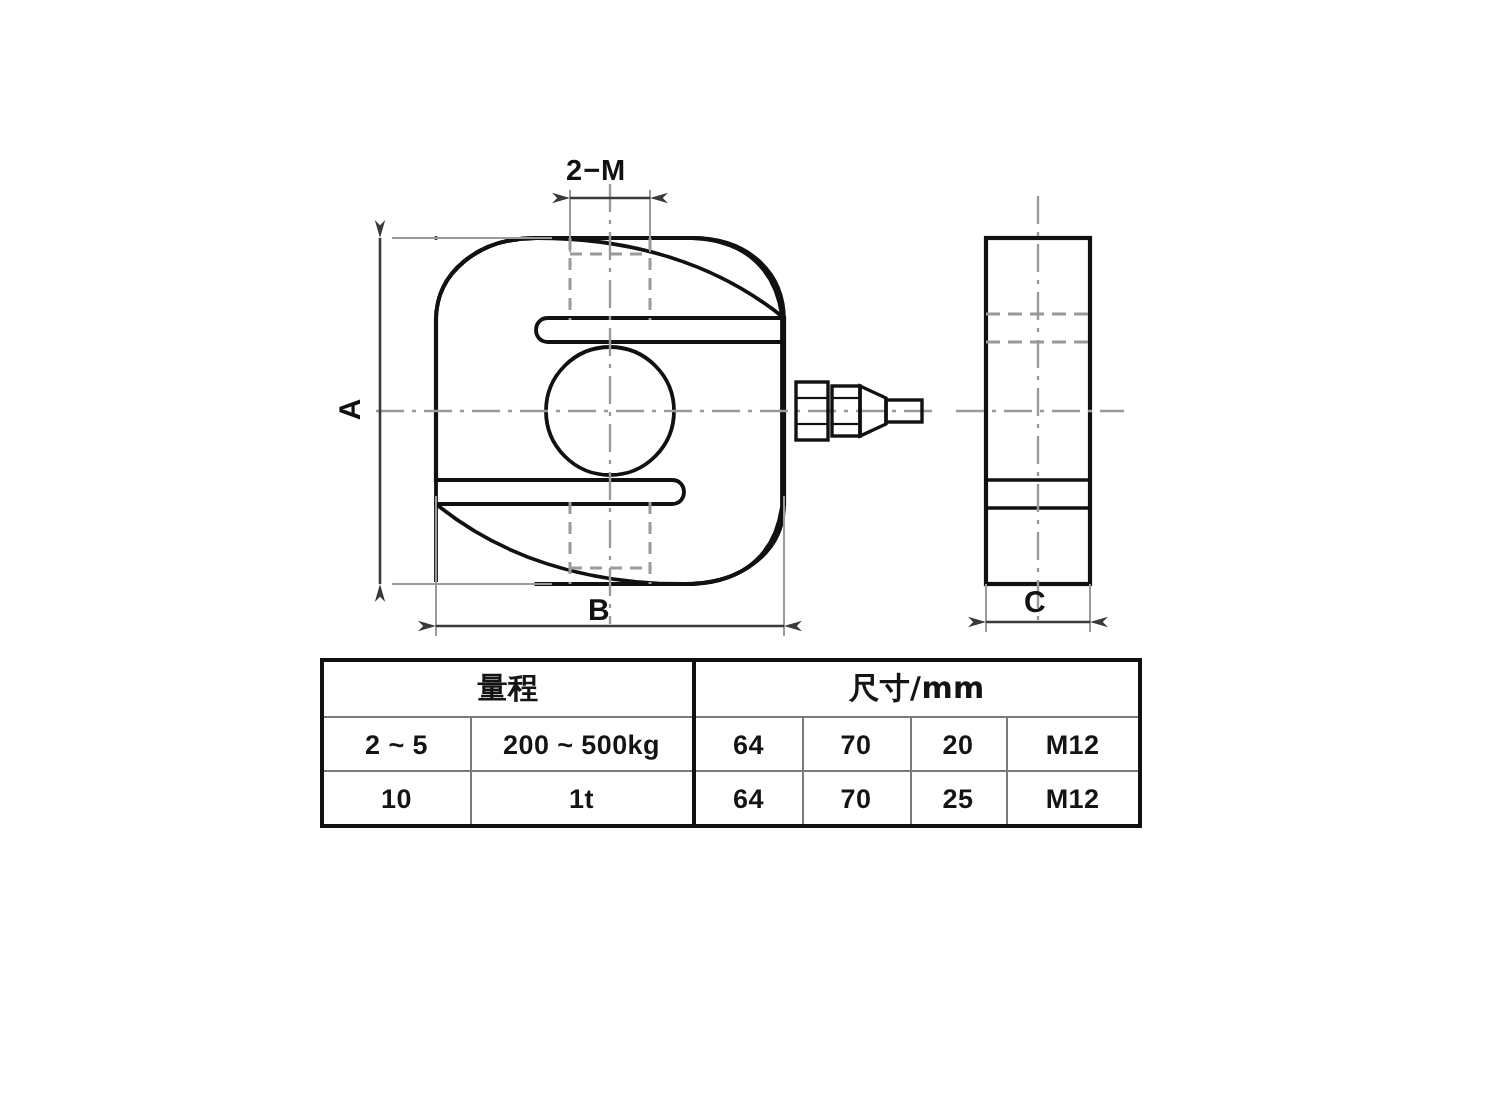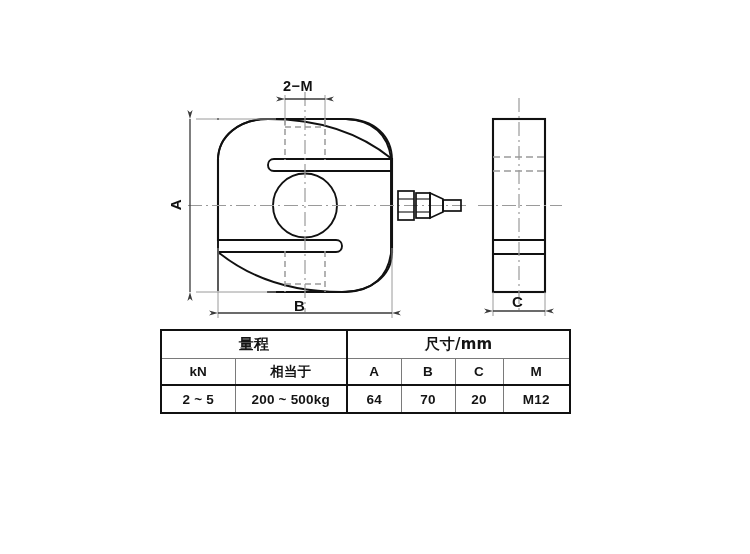--- a/index.html
+++ b/index.html
@@ -270,35 +270,35 @@
         <col class="c-a">
           <col class="c-b">
           <col class="c-c">
           <col class="c-m">
       </colgroup>
       <thead>
         <tr class="hdr-top">
           <th class="cjk grp-left" colspan="2">量程</th>
           <th class="cjk" colspan="4">尺寸/mm</th>
         </tr>
-        <tr class="hdr-sub">
-          <th>kN</th>
-          <th class="cjk grp-left">相当于</th>
-          <th>A</th>
-          <th>B</th>
-          <th>C</th>
-          <th>M</th>
-        </tr>
       </thead>
       <tbody>
         <tr>
           <td>2 ~ 5</td>
           <td class="grp-left">200 ~ 500kg</td>
           <td>64</td>
           <td>70</td>
           <td>20</td>
           <td>M12</td>
         </tr>
+        <tr>
+          <td>10</td>
+          <td class="grp-left">1t</td>
+          <td>64</td>
+          <td>70</td>
+          <td>25</td>
+          <td>M12</td>
+        </tr>
       </tbody>
     </table>
   </div>
 
 </div>
 
 </body></html>

